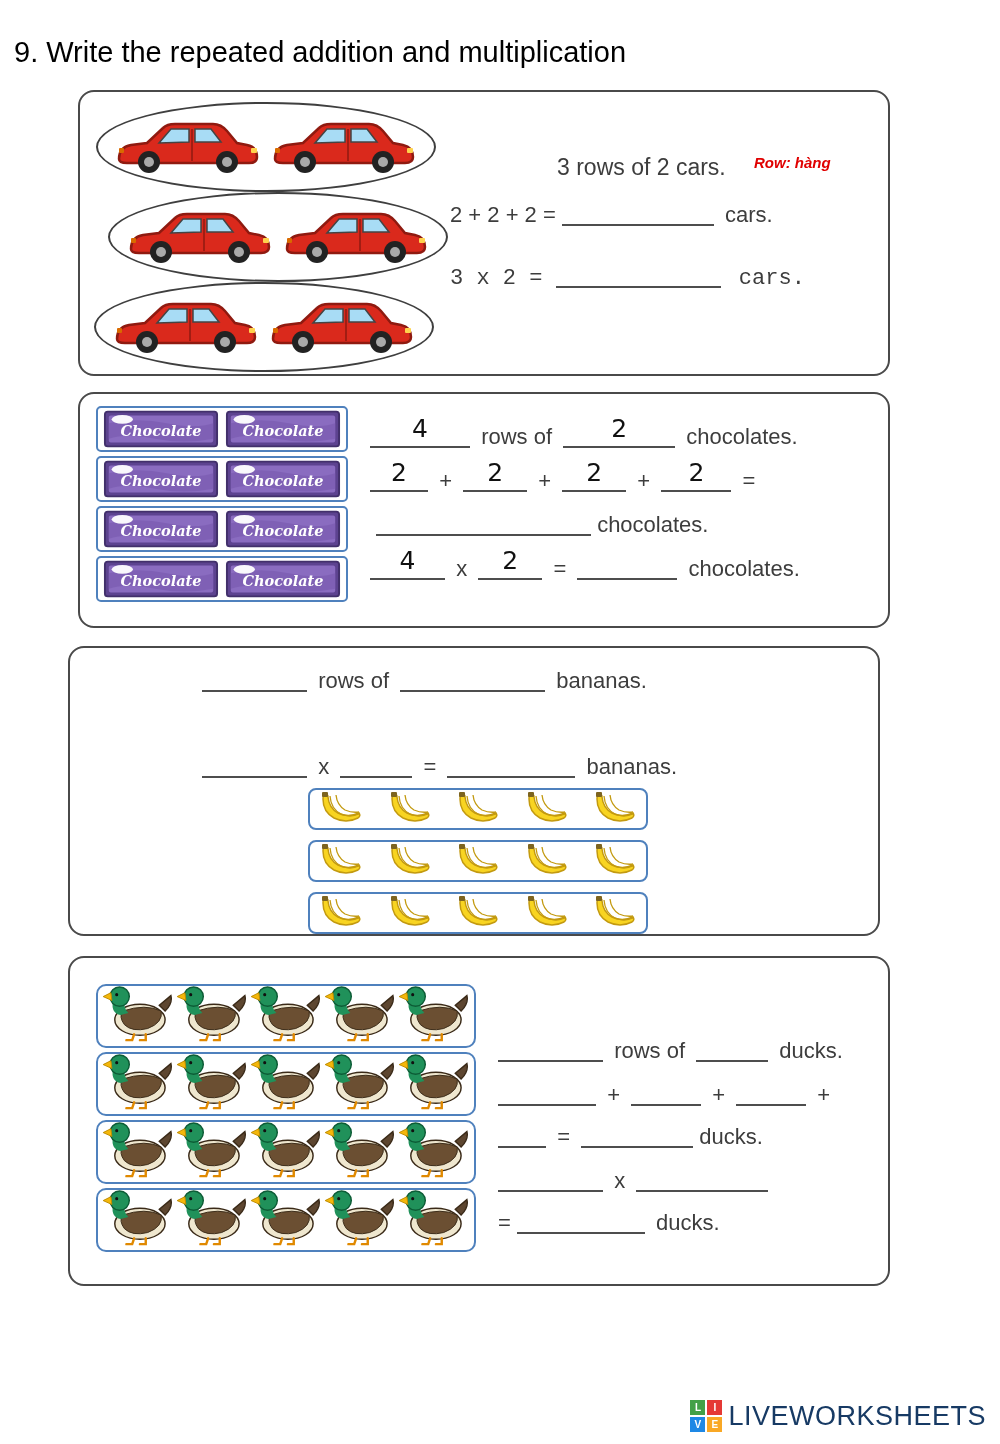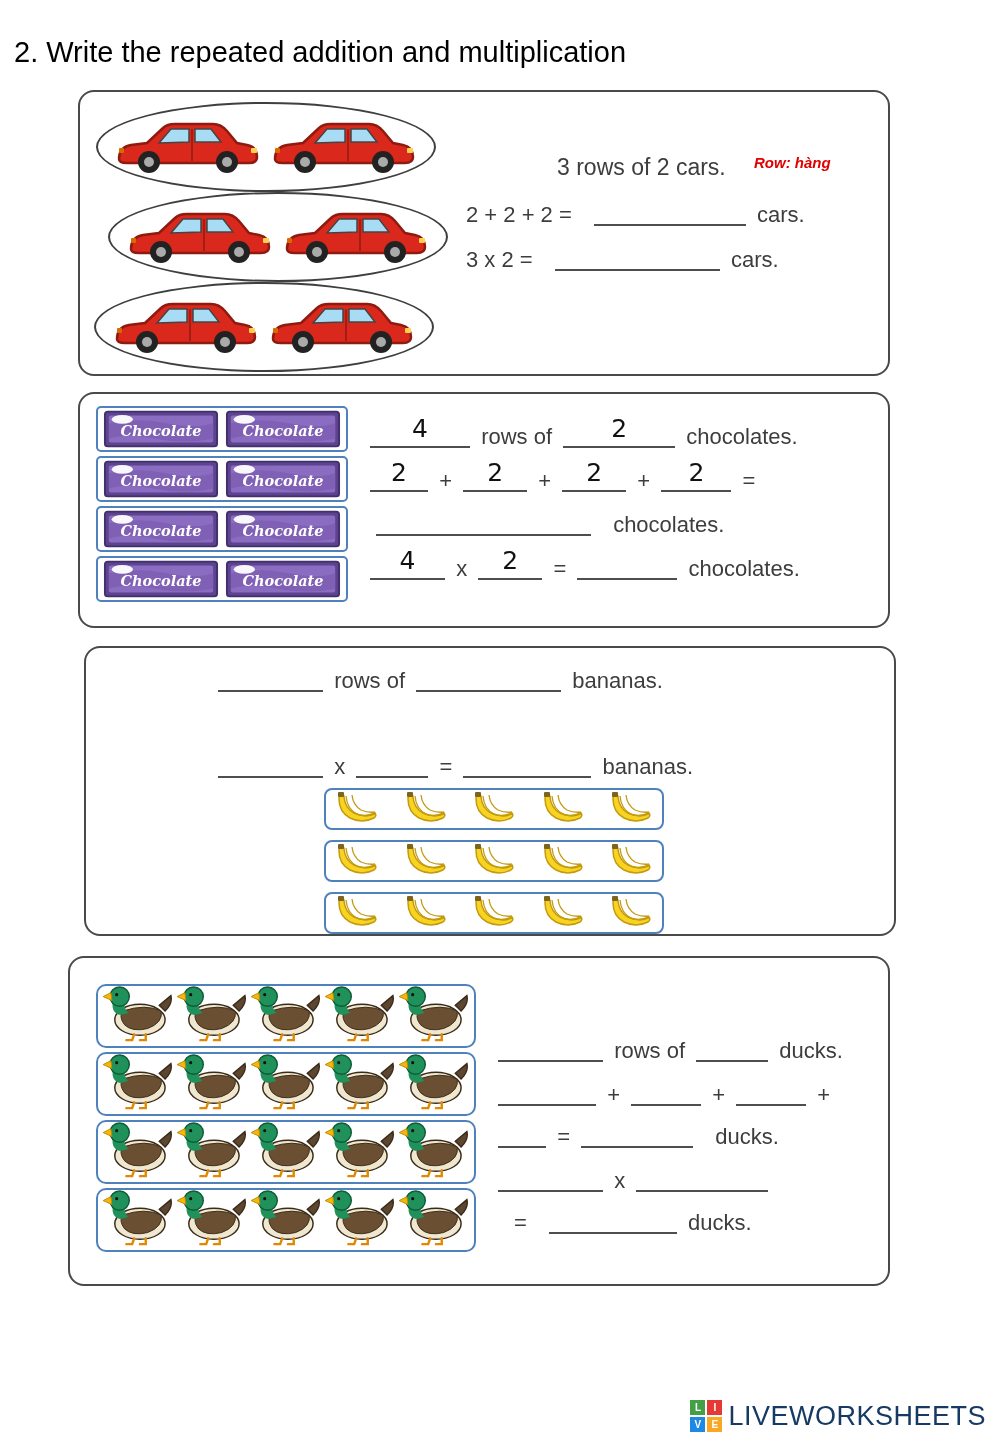--- a/index.html
+++ b/index.html
@@ -5,28 +5,28 @@
   * { margin:0; padding:0; box-sizing:border-box; }
   html,body { background:#ffffff; }
   body { width:1000px; height:1444px; position:relative; font-family:"Liberation Sans", sans-serif; color:#3d3d3d; }
   .sheet { position:absolute; inset:0; background:#fff; overflow:hidden; }
 
   .title { position:absolute; left:14px; top:36px; font-size:29px; color:#000; }
 
   .panel { position:absolute; border:2px solid #4a4a4a; border-radius:16px; background:#fff; }
   #panel-cars   { left:78px; top:90px;  width:812px; height:286px; }
   #panel-choc   { left:78px; top:392px; width:812px; height:236px; }
-  #panel-banana { left:84px; top:646px; width:812px; height:290px; }
+  #panel-banana { left:68px; top:646px; width:812px; height:290px; }
   #panel-ducks  { left:68px; top:956px; width:822px; height:330px;padding-left:48px; }
 
   .oval { position:absolute; border:2px solid #3f3f3f; border-radius:50%; display:flex; align-items:center; justify-content:center; gap:6px; width:340px; height:90px; background:#fff; }
 
   .wsline { position:absolute; font-size:22px; white-space:nowrap; color:#3d3d3d; }
   .t  { margin:0 5px; }
-  .t0 { margin:16px; }
+  .t0 { margin:0; }
   .blank { display:inline-block; border-bottom:2px solid #4e4e4e; height:26px; position:relative; vertical-align:-4px; }
   .answer { position:absolute; left:0; right:0; bottom:3px; text-align:center; font-size:25px; color:#111; font-family:"DejaVu Sans", sans-serif; }
 
   .caption { position:absolute; font-size:23px; color:#3d3d3d;margin-left:12px; }
   .annotation { position:absolute; font-size:15px; color:#e00000; font-style:italic; font-weight:bold; }
 
   .item-row { position:absolute; border:2px solid #4f81bd; background:#fff; }
   .choc-row   { left:16px; width:252px; height:46px; border-radius:5px; display:flex; align-items:center; justify-content:space-evenly; }
   .banana-row { left:238px; width:340px; height:42px; border-radius:8px; display:flex; align-items:center; justify-content:space-between; padding:3px 8px; }
   .duck-row   { left:26px; width:380px; height:64px; border-radius:10px; display:flex; align-items:flex-end; justify-content:space-between; padding:2px 5px; }
@@ -82,21 +82,21 @@
       <circle cx="17" cy="13" r="10" fill="#20915a" stroke="#0d5c36" stroke-width="1.5"></circle>
       <path d="M0 13 L8 9 L9 17 Z" fill="#f4b70a" stroke="#c08c00" stroke-width="1"></path>
       <circle cx="14" cy="11" r="1.6" fill="#101010"></circle>
       <path d="M32 52 L30 58 L24 58 M44 52 L44 58 L38 58" fill="none" stroke="#e08900" stroke-width="2.5" stroke-linecap="round"></path>
     </symbol>
   </defs>
 </svg>
 
 <div class="sheet">
 
-  <div class="title">2. Write the repeated addition and multiplication</div>
+  <div class="title">9. Write the repeated addition and multiplication</div>
 
   <div class="panel" id="panel-cars">
     <div class="oval" style="left:16px; top:10px;">
       <svg class="car-icon">
           <use href="#sym-car"></use>
         </svg>
       <svg class="car-icon">
           <use href="#sym-car"></use>
         </svg>
     </div>
@@ -118,21 +118,21 @@
     </div>
 
     <div class="caption" style="left:465px; top:62px;">3 rows of 2 cars.</div>
     <div class="annotation" style="left:674px; top:62px;">Row: hàng</div>
 
     <div class="wsline" style="left:370px; top:108px;">
       <span class="t0">2 + 2 + 2 =</span>
       <span class="blank" style="width:152px;"></span>
       <span class="t">cars.</span>
     </div>
-    <div class="wsline" style="left:370px; top:153px;">
+    <div class="wsline" style="left:370px; top:170px;font-family:Liberation Mono, monospace;">
       <span class="t0">3 x 2 =</span>
       <span class="blank" style="width:165px;"></span>
       <span class="t">cars.</span>
     </div>
   </div>
 
   <div class="panel" id="panel-choc">
     <div class="item-row choc-row" style="top:12px;">
       <svg class="choc-icon">
           <use href="#sym-choc"></use>

